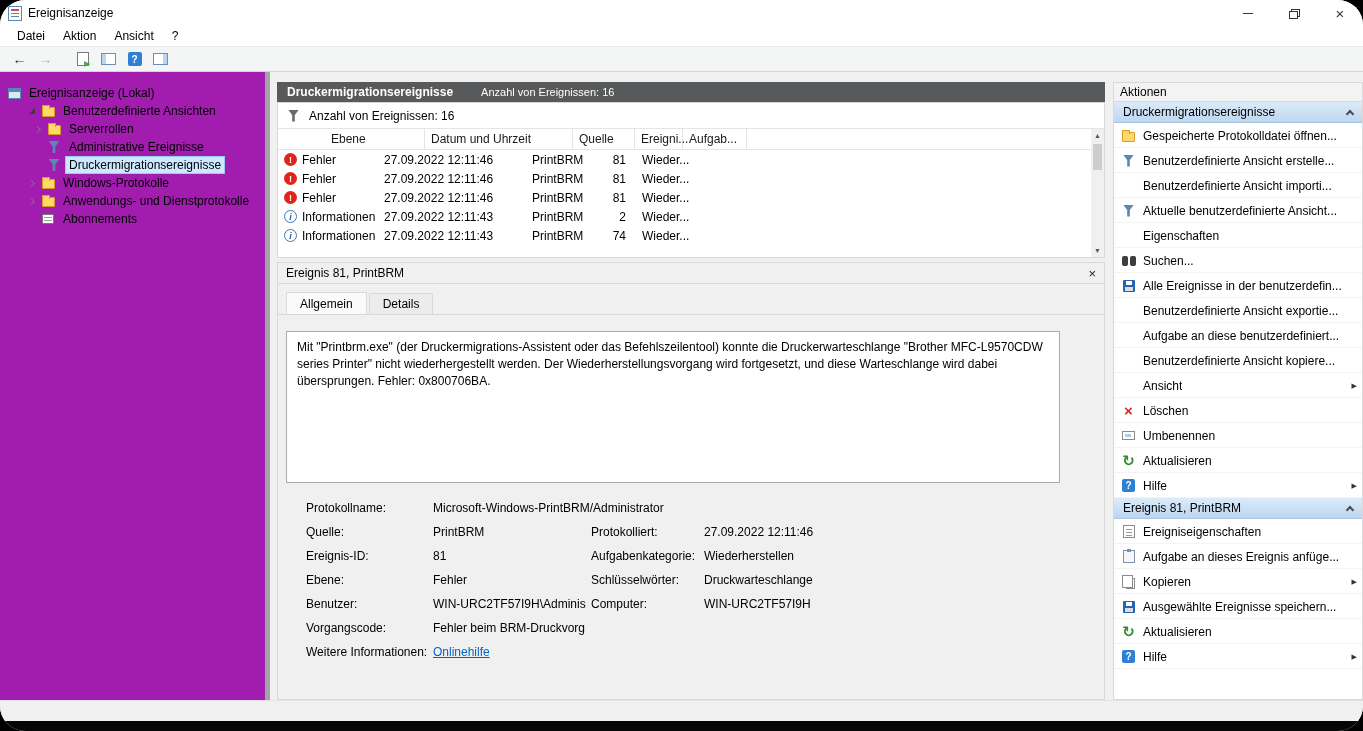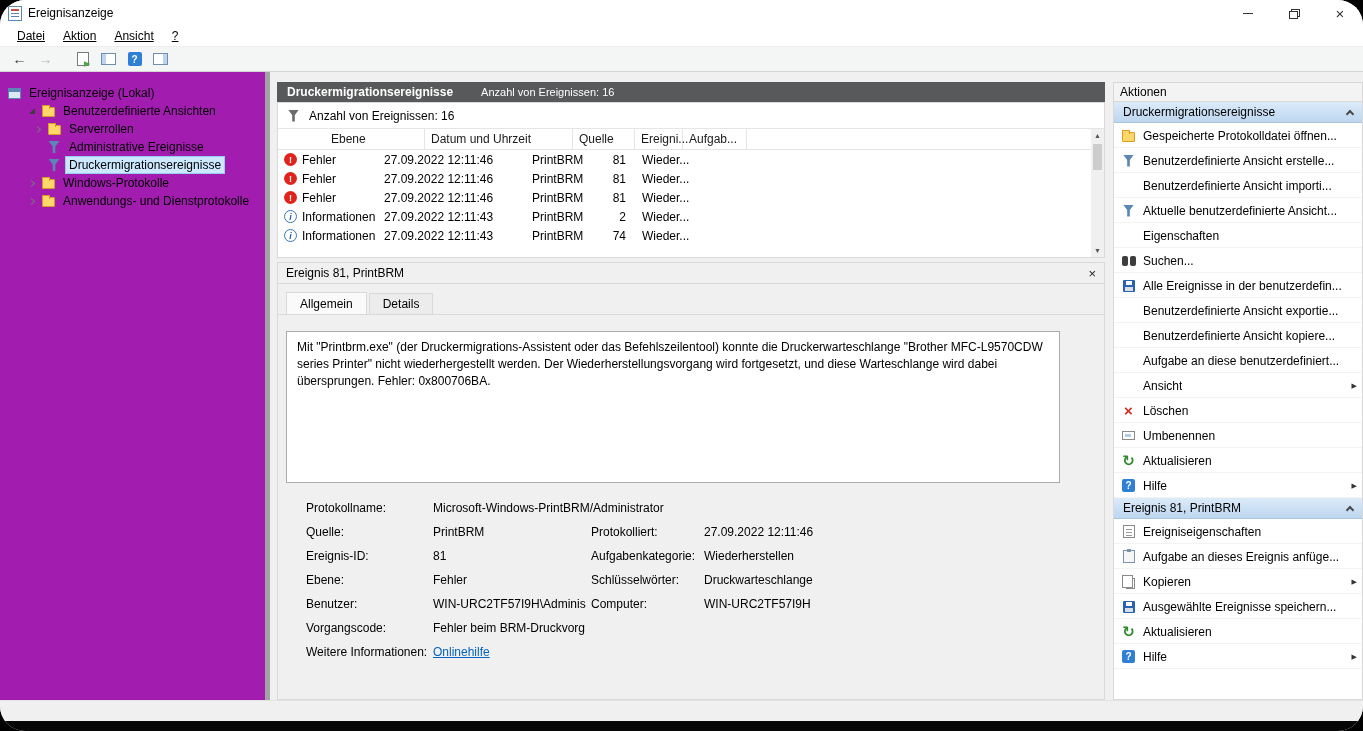--- a/index.html
+++ b/index.html
@@ -16,21 +16,21 @@
   .wctrl { margin-left:auto; display:flex; height:100%; }
   .wbtn { width:46px; height:100%; display:flex; align-items:center; justify-content:center; color:#333; }
   .minline { width:10px; height:1px; background:#333; }
   .restore { width:10px; height:9px; position:relative; }
   .restore::before { content:""; position:absolute; left:2px; top:0; width:7px; height:6px; border:1px solid #333; }
   .restore::after { content:""; position:absolute; left:0; top:2px; width:7px; height:6px; border:1px solid #333; background:#fff; }
   .closeg { font-size:15px; line-height:1; }
 
   
   .menubar { height:20px; background:#fff; display:flex; align-items:center; padding-left:8px; }
-  .menuitem { padding:2px 9px;text-decoration:underline; }
+  .menuitem { padding:2px 9px; }
   .toolbar { height:26px; background:#f4f5f5; border-top:1px solid #ececec; border-bottom:1px solid #d6d6d6; display:flex; align-items:center; padding-left:8px; gap:3px; }
   .tbtn { width:23px; height:22px; display:flex; align-items:center; justify-content:center; }
   .arrow { font-size:14px; color:#2f2f2f; }
   .arrow.dis { color:#b4b4b4; }
   .tsep { width:8px; }
   .ic-doc { width:12px; height:14px; background:#fff; border:1px solid #7a7a7a; position:relative; }
   .ic-doc::after { content:""; position:absolute; right:-3px; bottom:-2px; width:7px; height:6px; background:#4ca64c; clip-path:polygon(0 0,100% 50%,0 100%); }
   .ic-panelL, .ic-panelR { width:15px; height:12px; border:1px solid #6f8eb0; background:#fff; position:relative; }
   .ic-panelL::before { content:""; position:absolute; left:0; top:0; bottom:0; width:4px; background:#bcd4ee; }
   .ic-panelR::before { content:""; position:absolute; right:0; top:0; bottom:0; width:4px; background:#bcd4ee; }
@@ -228,20 +228,27 @@
       </div>
       <div class="trow d1">
         <span class="chev">
             <span class="col"></span>
           </span>
         <span class="ticon">
             <span class="ic-folder"></span>
           </span>
         <span class="tlbl">Anwendungs- und Dienstprotokolle</span>
       </div>
+      <div class="trow d1">
+        <span class="chev"></span>
+        <span class="ticon">
+            <span class="ic-subscr"></span>
+          </span>
+        <span class="tlbl">Abonnements</span>
+      </div>
     </div>
 
     <div class="center">
       <div class="ltitle">
         <span class="t1">Druckermigrationsereignisse</span>
         <span class="t2">Anzahl von Ereignissen: 16</span>
       </div>
 
       <div class="lpanel">
         <div class="frow">
@@ -410,25 +417,25 @@
             <span class="ic-save"></span>
           </span>
         <span class="albl">Alle Ereignisse in der benutzerdefin...</span>
       </div>
       <div class="aitem">
         <span class="aic"></span>
         <span class="albl">Benutzerdefinierte Ansicht exportie...</span>
       </div>
       <div class="aitem">
         <span class="aic"></span>
+        <span class="albl">Aufgabe an diese benutzerdefiniert...</span>
+      </div>
+      <div class="aitem">
+        <span class="aic"></span>
         <span class="albl">Benutzerdefinierte Ansicht kopiere...</span>
-      </div>
-      <div class="aitem">
-        <span class="aic"></span>
-        <span class="albl">Aufgabe an diese benutzerdefiniert...</span>
       </div>
       <div class="aitem">
         <span class="aic"></span>
         <span class="albl">Ansicht</span>
         <span class="sub">▶</span>
       </div>
       <div class="aitem">
         <span class="aic">
             <span class="ic-x">×</span>
           </span>

